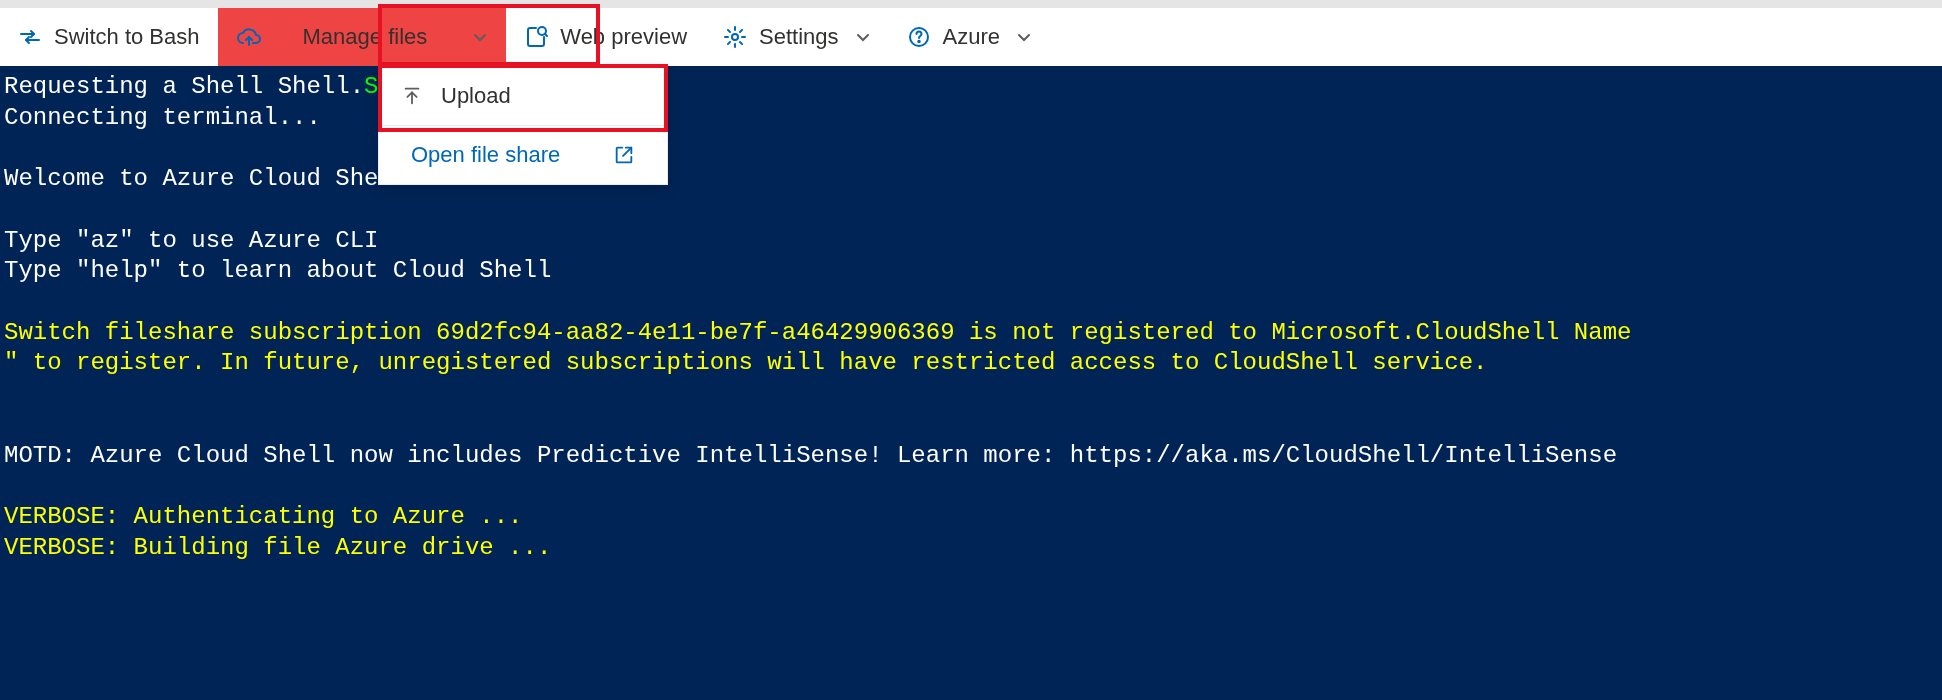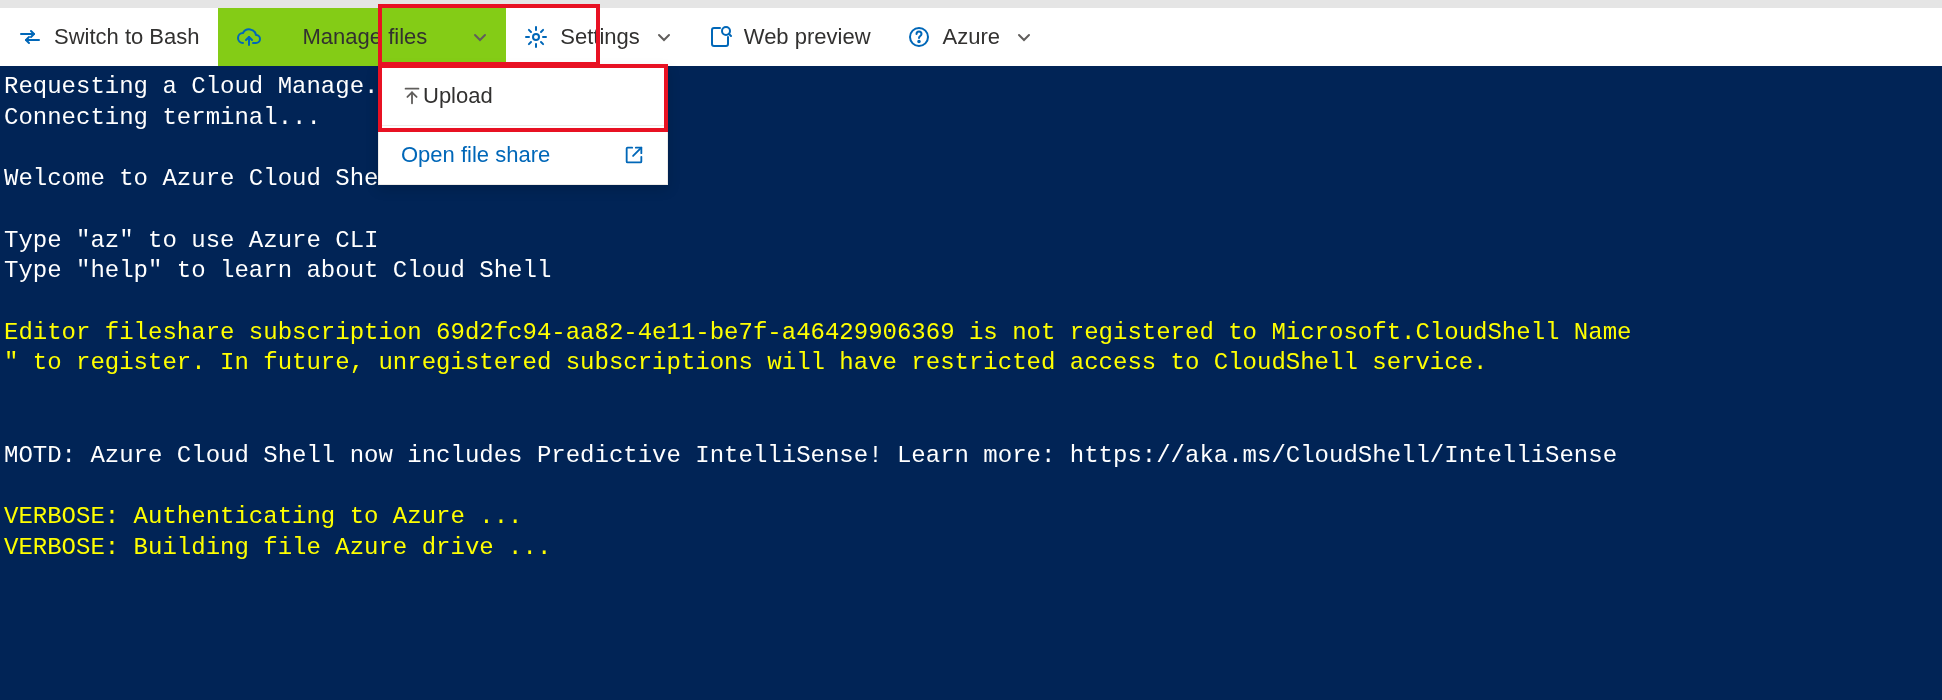--- a/index.html
+++ b/index.html
@@ -24,21 +24,21 @@
     padding: 0 18px;
     gap: 12px;
     cursor: pointer;
     white-space: nowrap;
   }
   .tb-item:first-child { padding-left: 10px; }
   .tb-item .icon { display: flex; align-items: center; color: #0067b8; }
   .chev { display: inline-flex; color: #605e5c; margin-left: 4px; }
 
   .tb-item.active {
-    background: #84cc16;
+    background: #ef4444;
     gap: 41px;
   }
 
   
   .highlight {
     position: absolute;
     border: 4px solid #e81123;
     pointer-events: none;
     z-index: 50;
   }
@@ -53,26 +53,27 @@
     box-shadow: 0 4px 12px rgba(0,0,0,0.15);
     border: 1px solid #edebe9;
     z-index: 40;
   }
   .dd-item {
     display: flex;
     align-items: center;
     padding: 16px 22px;
     font-size: 22px;
     color: #323130;
+    gap: 18px;
     cursor: pointer;
   }
   .dd-item.link {
     color: #0067b8;
     justify-content: space-between;
-    padding: 16px 22px;
+    padding: 16px 32px;
   }
   .dd-sep { border-top: 1px solid #edebe9; }
   .dd-icon { display:flex; color:#605e5c; }
   .dd-item.link .dd-icon { color:#0067b8; }
 
   
   .terminal {
     background: #012456;
     color: #ffffff;
     font-family: Consolas, "Courier New", monospace;
@@ -122,41 +123,41 @@
           <path d="M3 6 L8 11 L13 6"></path>
         </svg>
     </span>
   </div>
 
 
 
   <div class="tb-item">
     <span class="icon">
       <svg width="24" height="24" viewBox="0 0 24 24" fill="none" stroke="currentColor" stroke-width="2" stroke-linecap="round" stroke-linejoin="round">
+        <path d="M12 3 H6 A2 2 0 0 0 4 5 V19 A2 2 0 0 0 6 21 H18 A2 2 0 0 0 20 19 V12"></path>
+        <circle cx="18" cy="6" r="4"></circle>
+          <path d="M20.8 8.8 L23 11"></path>
+      </svg>
+    </span>
+    <span>Web preview</span>
+  </div>
+
+  <div class="tb-item">
+    <span class="icon">
+      <svg width="24" height="24" viewBox="0 0 24 24" fill="none" stroke="currentColor" stroke-width="2" stroke-linecap="round" stroke-linejoin="round">
         <circle cx="12" cy="12" r="3"></circle>
         <path d="M12 2 L12 5 M12 19 L12 22 M4.9 4.9 L7 7 M17 17 L19.1 19.1 M2 12 L5 12 M19 12 L22 12 M4.9 19.1 L7 17 M17 7 L19.1 4.9"></path>
       </svg>
     </span>
     <span>Settings</span>
     <span class="chev">
       <svg width="16" height="16" viewBox="0 0 16 16" fill="none" stroke="currentColor" stroke-width="2" stroke-linecap="round">
           <path d="M3 6 L8 11 L13 6"></path>
         </svg>
     </span>
-  </div>
-
-  <div class="tb-item">
-    <span class="icon">
-      <svg width="24" height="24" viewBox="0 0 24 24" fill="none" stroke="currentColor" stroke-width="2" stroke-linecap="round" stroke-linejoin="round">
-        <path d="M12 3 H6 A2 2 0 0 0 4 5 V19 A2 2 0 0 0 6 21 H18 A2 2 0 0 0 20 19 V12"></path>
-        <circle cx="18" cy="6" r="4"></circle>
-          <path d="M20.8 8.8 L23 11"></path>
-      </svg>
-    </span>
-    <span>Web preview</span>
   </div>
 
   <div class="tb-item">
     <span class="icon">
       <svg width="24" height="24" viewBox="0 0 24 24" fill="none" stroke="currentColor" stroke-width="2" stroke-linecap="round" stroke-linejoin="round">
         <circle cx="12" cy="12" r="9"></circle>
         <path d="M9.5 9 A2.5 2.5 0 0 1 14.5 9 C14.5 11 12 11 12 13"></path>
         <circle cx="12" cy="16.5" r="0.8" fill="currentColor"></circle>
       </svg>
     </span>
@@ -190,28 +191,28 @@
         <path d="M14 4 H20 V10"></path>
           <path d="M20 4 L11 13"></path>
       </svg>
     </span>
   </div>
 </div>
 
 <div class="highlight" style="top:4px; left:378px; width:222px; height:62px;"></div>
 <div class="highlight" style="top:64px; left:378px; width:290px; height:68px;"></div>
 
-<div class="terminal"><span>Requesting a Cloud Manage.</span><span class="t-green">Su</span>
+<div class="terminal"><span>Requesting a Shell Shell.</span><span class="t-green">Su</span>
 <span>Connecting terminal...</span>
 <span></span>
 <span>Welcome to Azure Cloud Shell</span>
 <span></span>
 <span>Type "az" to use Azure CLI</span>
 <span>Type "help" to learn about Cloud Shell</span>
 <span></span>
-<span class="t-yellow">Editor fileshare subscription 69d2fc94-aa82-4e11-be7f-a46429906369 is not registered to Microsoft.CloudShell Name</span>
+<span class="t-yellow">Switch fileshare subscription 69d2fc94-aa82-4e11-be7f-a46429906369 is not registered to Microsoft.CloudShell Name</span>
 <span class="t-yellow">" to register. In future, unregistered subscriptions will have restricted access to CloudShell service.</span>
 <span></span>
 <span></span>
 <span>MOTD: Azure Cloud Shell now includes Predictive IntelliSense! Learn more: https://aka.ms/CloudShell/IntelliSense</span>
 <span></span>
 <span class="t-yellow">VERBOSE: Authenticating to Azure ...</span>
 <span class="t-yellow">VERBOSE: Building file Azure drive ...</span></div>
 
 </body></html>

